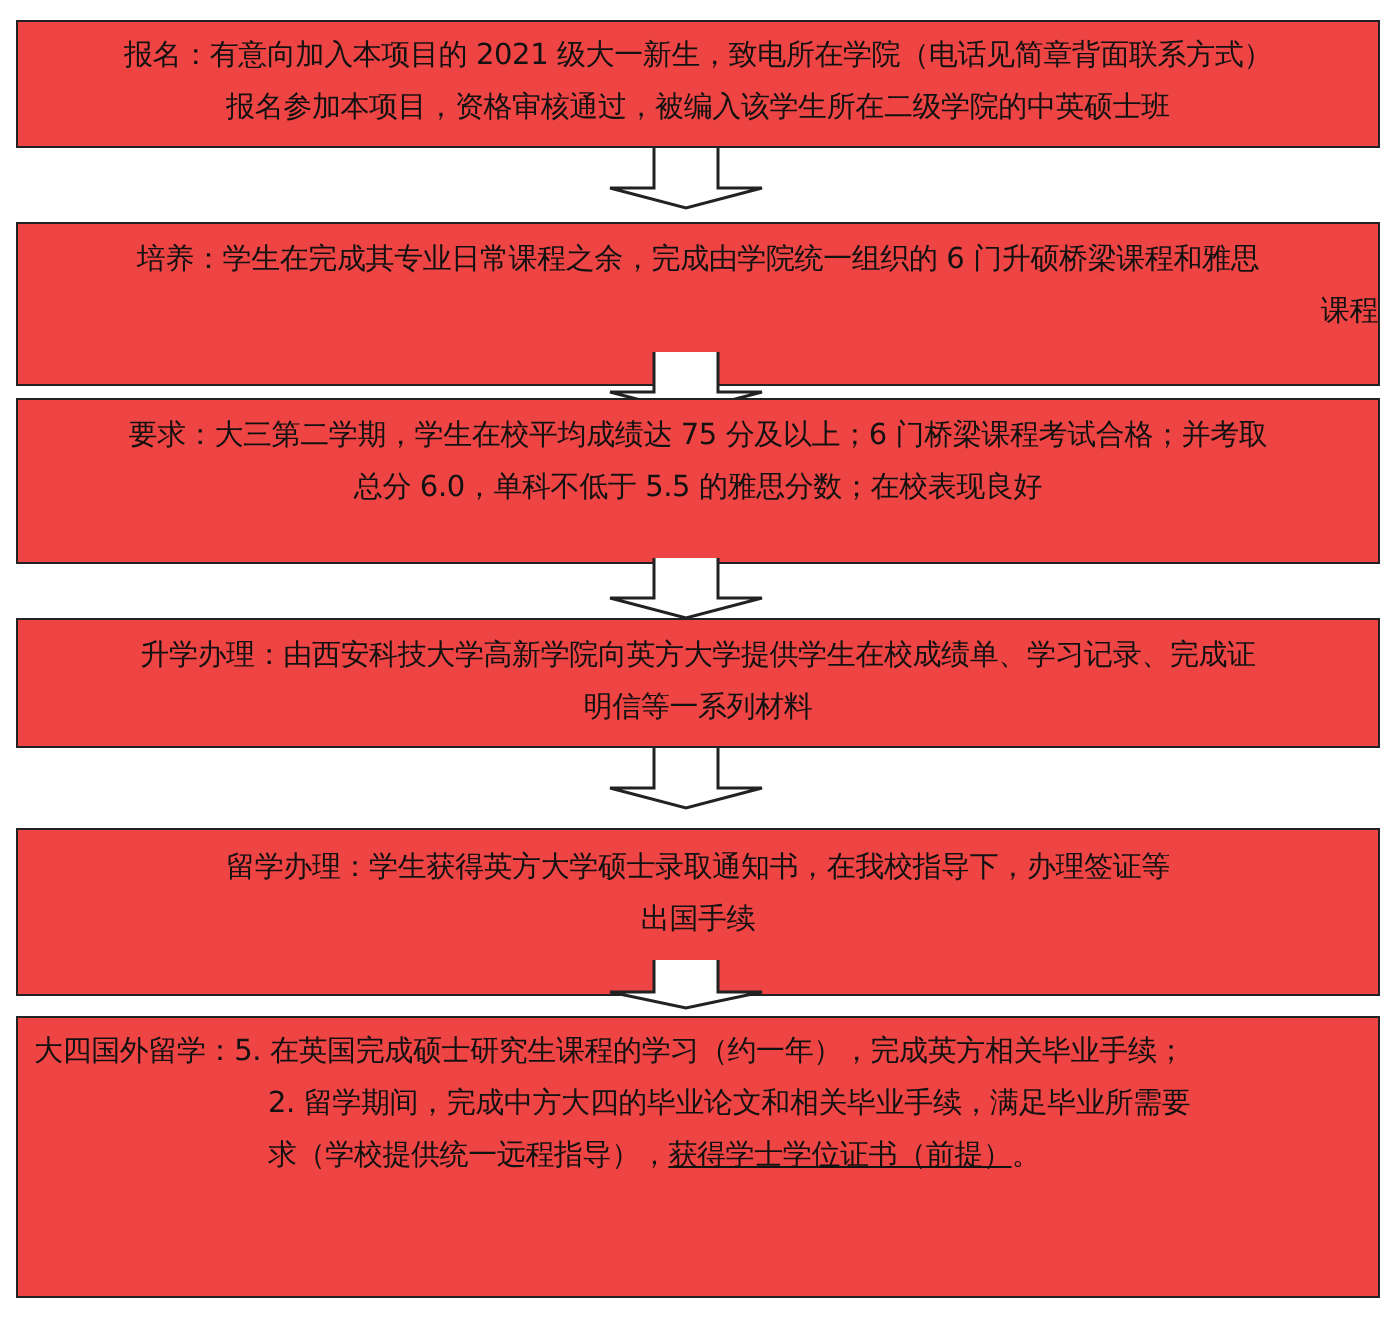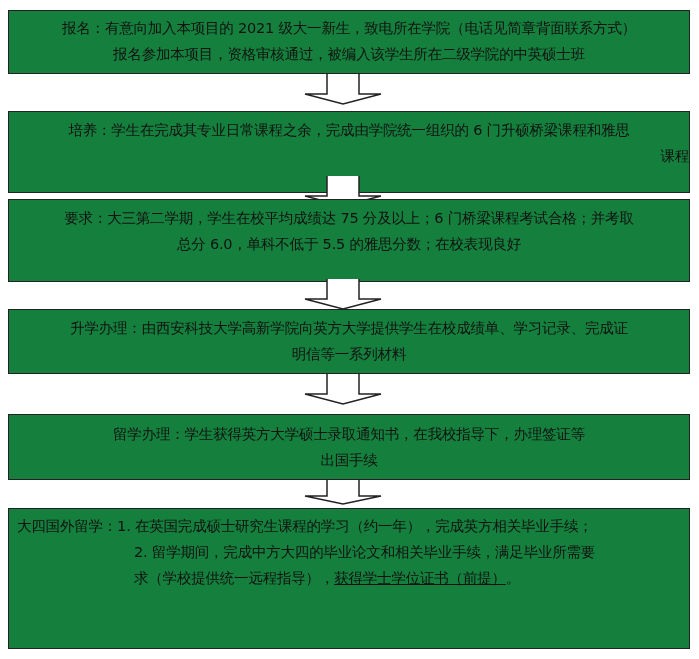--- a/index.html
+++ b/index.html
@@ -1,19 +1,19 @@
 <!DOCTYPE html>
 <html><head>
 <meta charset="utf-8">
 <style>
   html, body { margin: 0; padding: 0; background: #ffffff; }
   body { width: 699px; height: 659px; position: relative; overflow: hidden;
          font-family: "DejaVu Sans", "Liberation Sans", sans-serif; color: #111; }
   .box { position: absolute; left: 8px; width: 682px; border: 1.5px solid #222;
-         box-sizing: border-box; background: #15803d; }
+         box-sizing: border-box; background: #ef4444; }
   .txt { position: absolute; font-size: 14.5px; white-space: nowrap; line-height: 18px; letter-spacing: -0.2px; }
   .center { left: 0; right: 0; text-align: center; }
   .bold { font-weight: bold; }
   .ul { text-decoration: underline; }
   .arrow { position: absolute; left: 303px; width: 80px; height: 32px; }
 </style>
 </head>
 <body>
 
 <div class="box" style="top:10px;height:64px;">
@@ -41,27 +41,27 @@
 </svg>
 
 <div class="box" style="top:309px;height:65px;">
   <div class="txt center" style="top:9px;">升学办理：由西安科技大学高新学院向英方大学提供学生在校成绩单、学习记录、完成证</div>
   <div class="txt center" style="top:35px;">明信等一系列材料</div>
 </div>
 <svg class="arrow" style="top:374px;" viewBox="0 0 80 32">
   <polyline points="24,0 24,20 2,20 40,30 78,20 56,20 56,0" fill="#fff" stroke="#222" stroke-width="1.5"></polyline>
 </svg>
 
-<div class="box" style="top:414px;height:66px;">
+<div class="box" style="top:414px;height:84px;">
   <div class="txt center" style="top:10px;">留学办理：学生获得英方大学硕士录取通知书，在我校指导下，办理签证等</div>
   <div class="txt center" style="top:36px;">出国手续</div>
 </div>
 <svg class="arrow" style="top:480px;" viewBox="0 0 80 32">
   <polyline points="24,0 24,16 2,16 40,24 78,16 56,16 56,0" fill="#fff" stroke="#222" stroke-width="1.5"></polyline>
 </svg>
 
 <div class="box" style="top:508px;height:141px;">
-  <div class="txt" style="top:8px;left:8px;">大四国外留学：1. 在英国完成硕士研究生课程的学习（约一年），完成英方相关毕业手续；</div>
+  <div class="txt" style="top:8px;left:8px;">大四国外留学：5. 在英国完成硕士研究生课程的学习（约一年），完成英方相关毕业手续；</div>
   <div class="txt" style="top:34px;left:125px;">2. 留学期间，完成中方大四的毕业论文和相关毕业手续，满足毕业所需要</div>
   <div class="txt" style="top:60px;left:125px;">
     <span>求（学校提供统一远程指导），</span><span class="ul">获得学士学位证书（前提）</span><span>。</span>
   </div>
 </div>
 
 </body></html>

